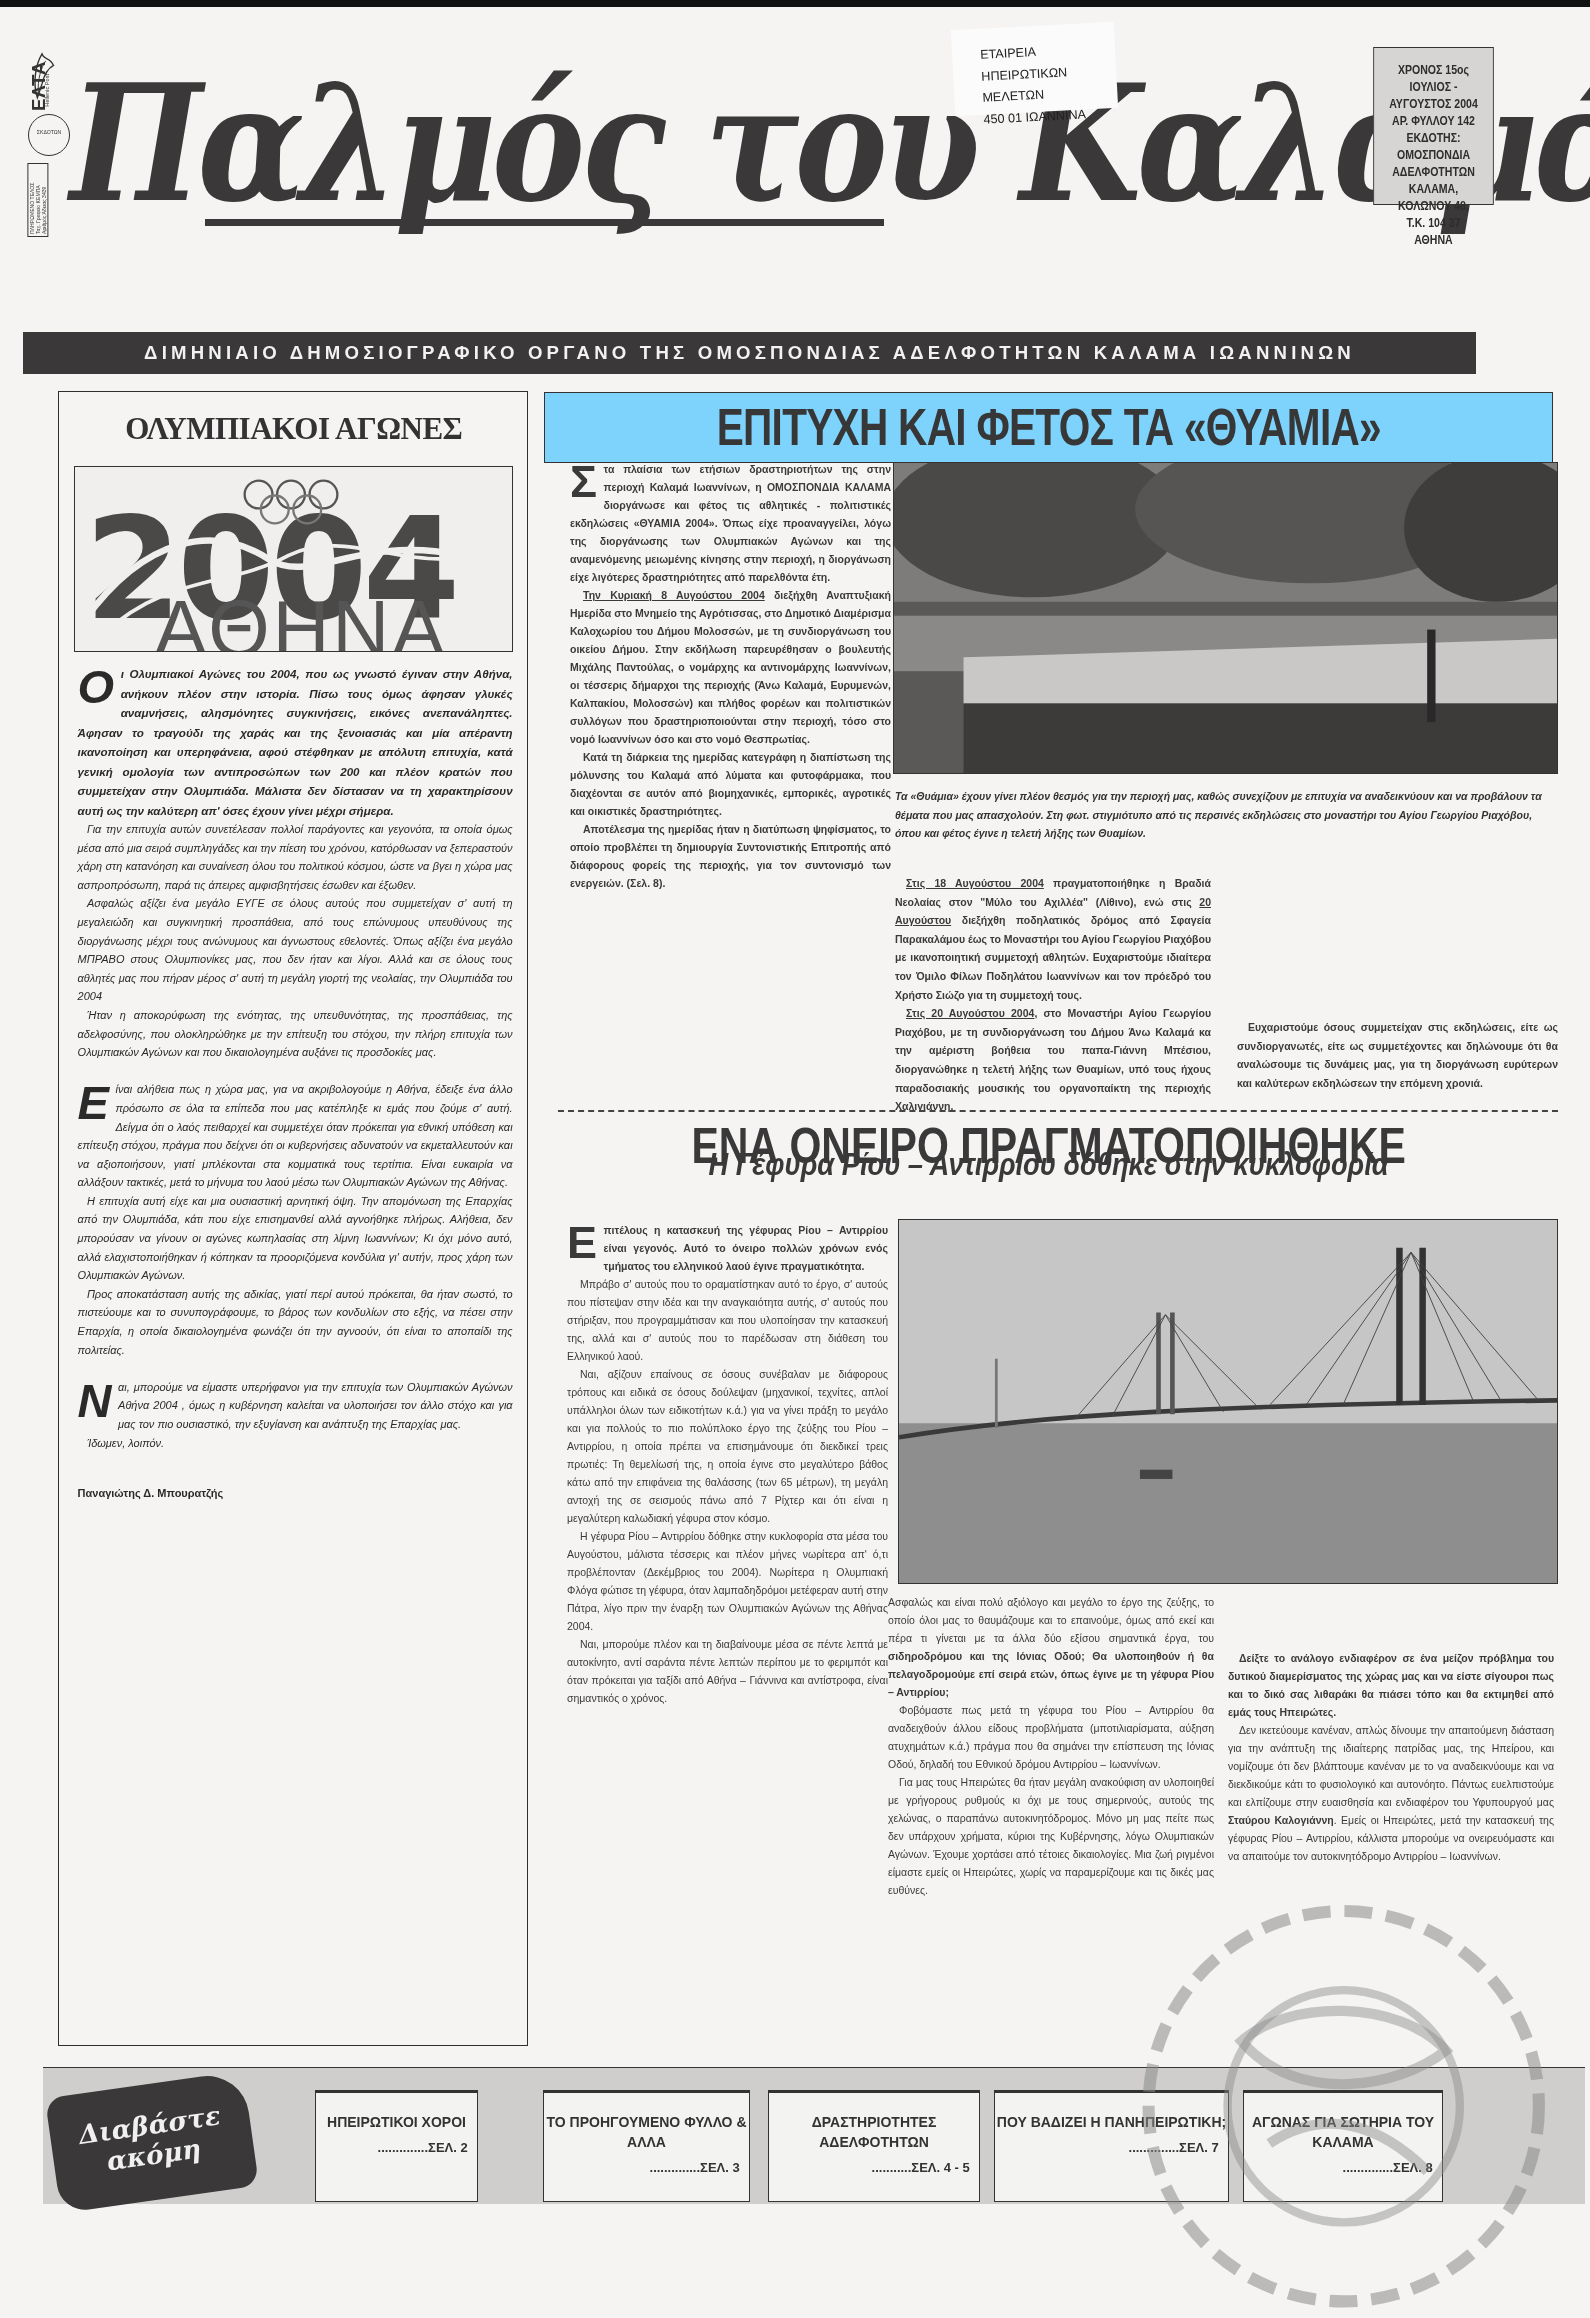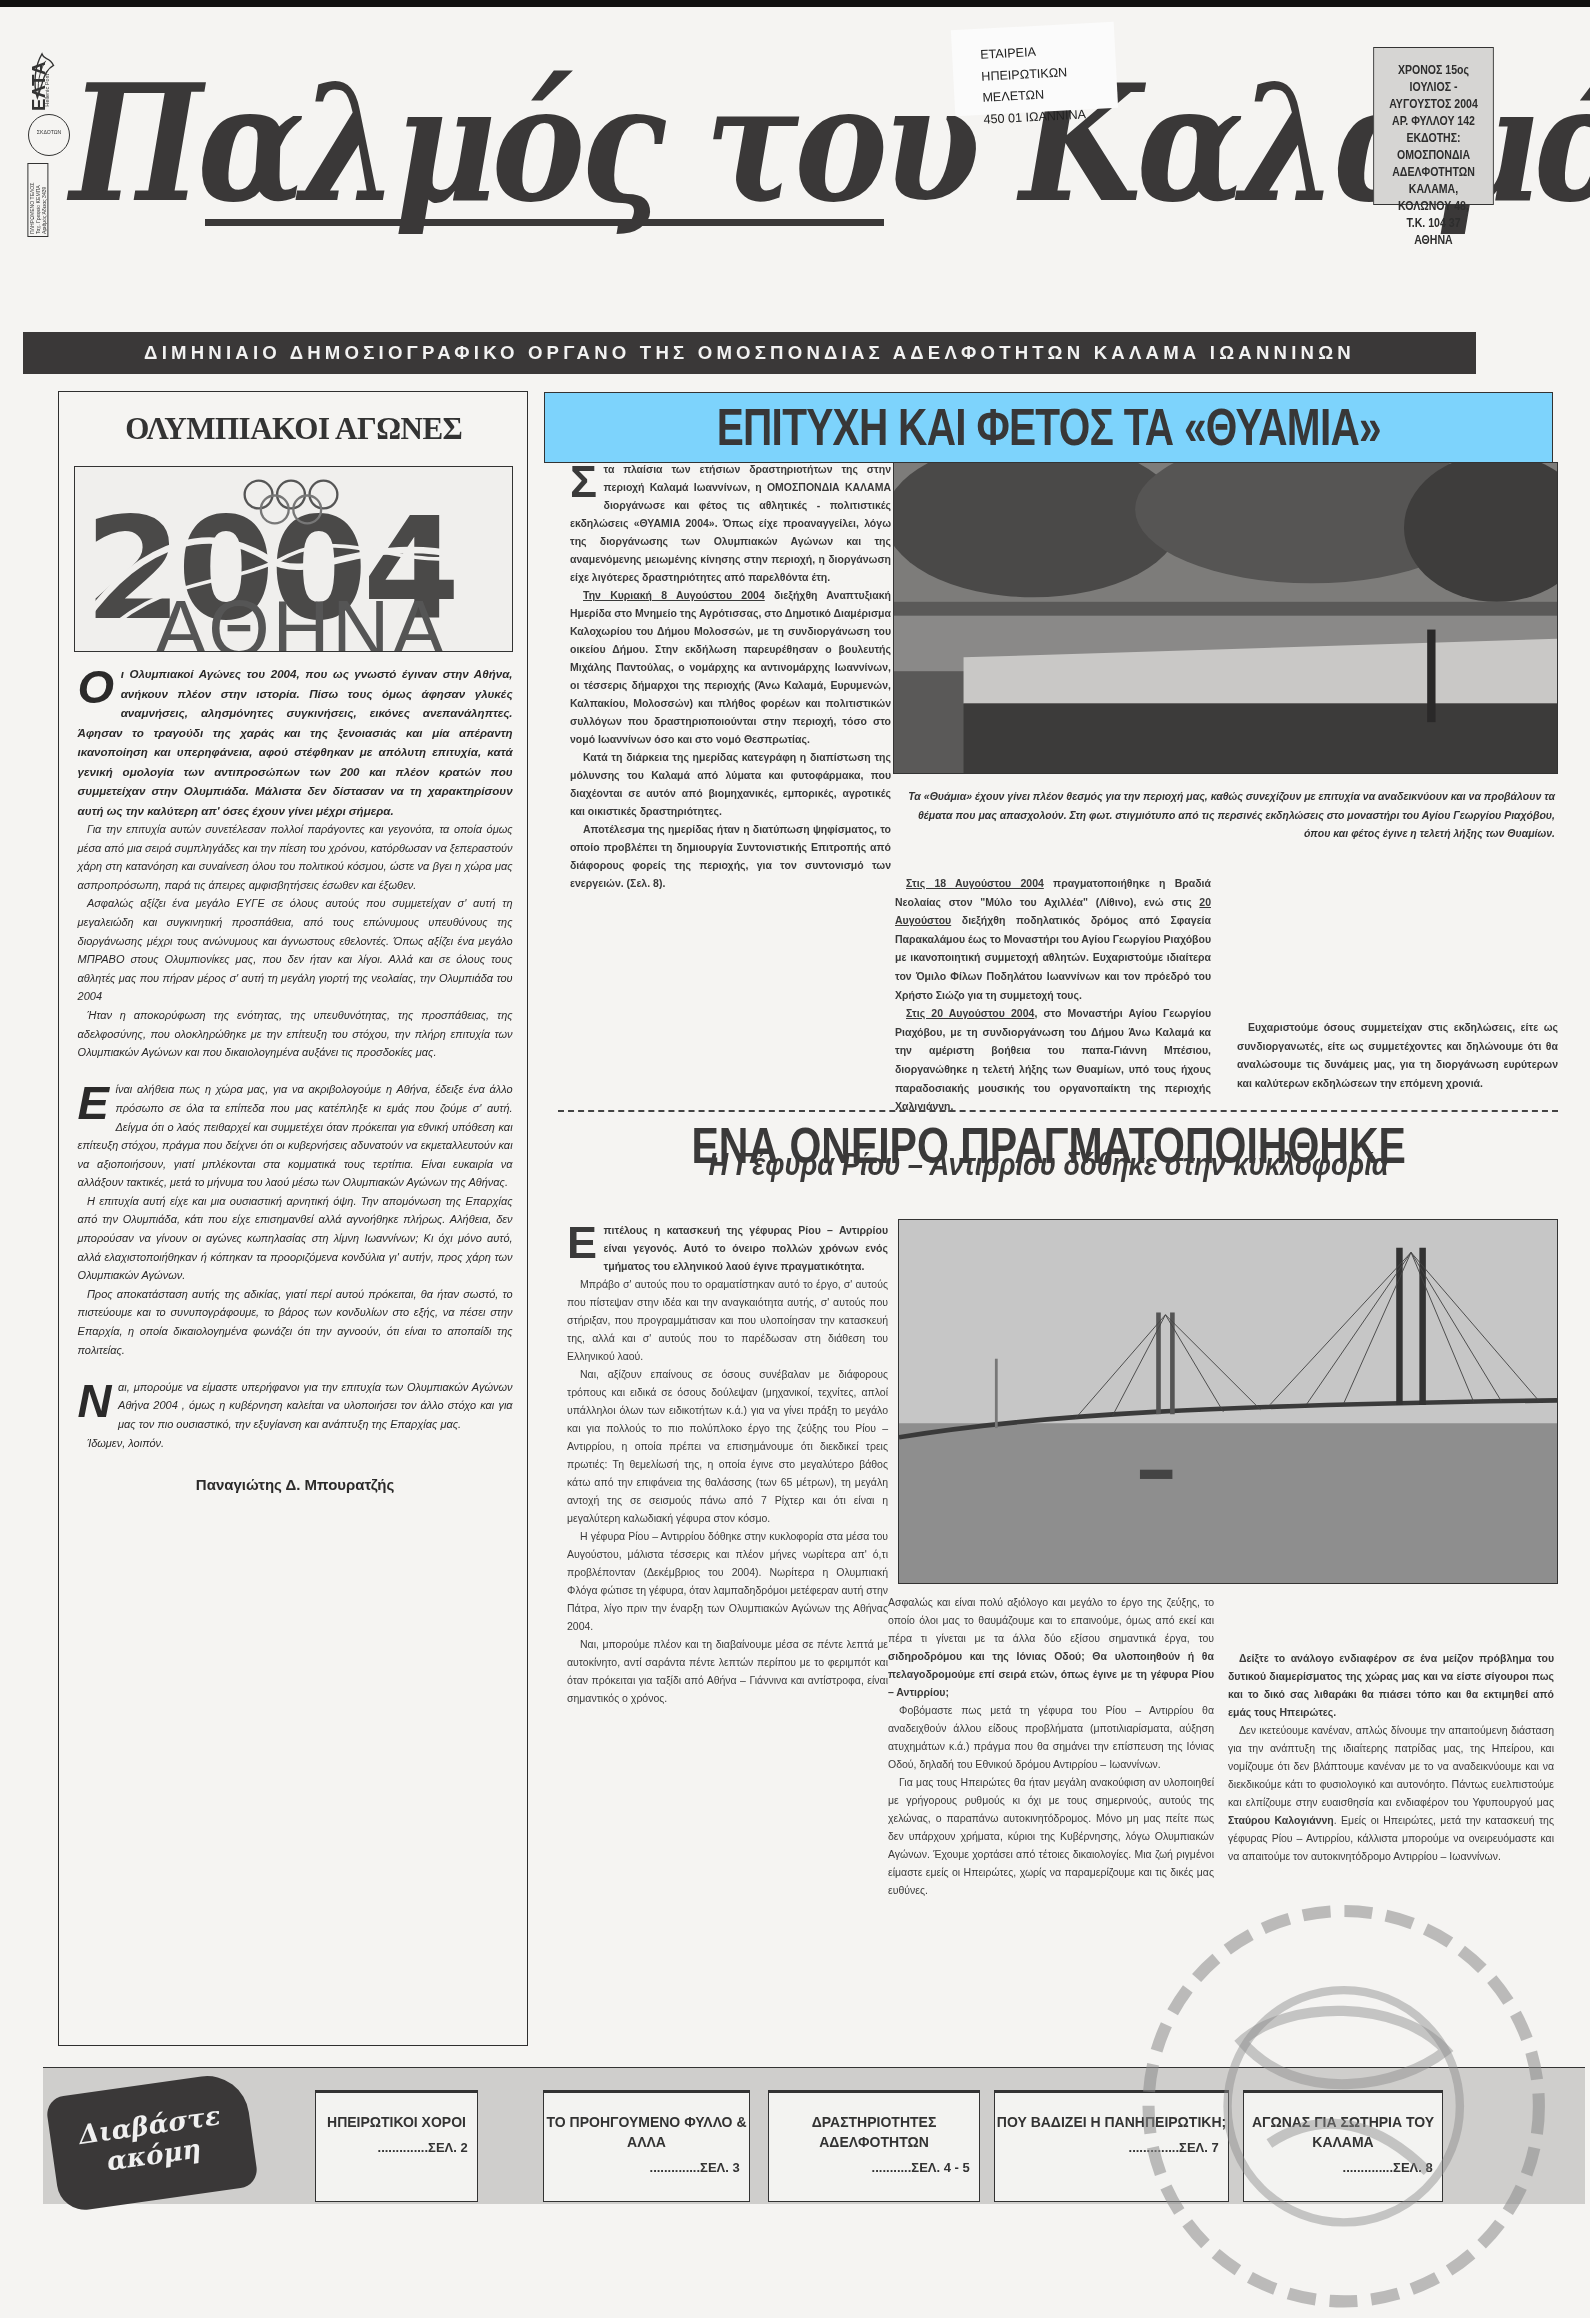--- a/index.html
+++ b/index.html
@@ -58,31 +58,31 @@
   .rings { position: absolute; left: 165px; top: 9.3px; width: 102px; height: 51px; }
   .ribbon { position: absolute; left: 0; top: 0; width: 439px; height: 186px; }
 
   .col-text { position: absolute; font-size: 11px; line-height: 18.6px; text-align: justify; }
   .italic { font-style: italic; }
   .bolditalic { font-style: italic; font-weight: bold; }
   .dropcap { float: left; font-weight: bold; font-style: italic; font-size: 47px; line-height: 40px; margin: 2.8px 6.5px 0 0; }
   .left-text p { text-indent: 9.3px; margin-bottom: 0; }
   .left-text p.ni { text-indent: 0; }
   .spacer { height: 18.6px; }
-  .signature { text-align: center; font-weight: bold; font-style: normal; font-size: 15px; margin-top: 24px; }
+  .signature { text-align: left; font-weight: bold; font-style: normal; font-size: 11px; margin-top: 32px; }
 
   
   .thy-head { position: absolute; left: 544px; top: 392px; width: 1009px; height: 71px; border: 1.9px solid #333; background: #7dd3fc; text-align: center; font-weight: bold; font-size: 52px; line-height: 69px; color: #383737; letter-spacing: -0.9px; transform-origin: center; }
   .thy-head span { display: inline-block; transform: scaleX(0.78); }
   .thy-body { position: absolute; left: 570px; top: 460px; width: 321px; font-weight: bold; font-size: 10.5px; line-height: 18px; color: #3a3a3a; text-align: justify; }
   .thy-body p { text-indent: 13px; }
   .thy-body p.ni { text-indent: 0; }
   .u { text-decoration: underline; }
   .thy-photo { position: absolute; left: 893px; top: 462px; width: 665px; height: 312px; background: #6b6a69; overflow: hidden; border: 0.9px solid #333; }
-  .thy-caption { position: absolute; left: 895px; top: 787px; width: 660px; font-weight: bold; font-style: italic; font-size: 10.5px; line-height: 18.6px; color: #333; text-align: right; }
+  .thy-caption { position: absolute; left: 895px; top: 787px; width: 660px; font-weight: bold; font-style: italic; font-size: 10.5px; line-height: 18.6px; color: #333; }
   .thy-col2 { position: absolute; left: 895px; top: 874px; width: 316px; font-weight: bold; font-size: 10.5px; line-height: 18.6px; color: #3a3a3a; text-align: justify; }
   .thy-col3 { position: absolute; left: 1237px; top: 874px; width: 321px; font-weight: bold; font-size: 10.5px; line-height: 18.6px; color: #3a3a3a; text-align: justify; }
   .thy-col2 p, .thy-col3 p { text-indent: 11px; }
   .dashed { position: absolute; left: 558px; top: 1110px; width: 1000px; border-top: 2.3px dashed #444; }
 
   
   .br-head { position: absolute; left: 544px; top: 1114px; width: 1009px; text-align: center; font-weight: bold; font-size: 50px; line-height: 65px; color: #3a3939; }
   .br-head span { display: inline-block; transform: scaleX(0.82); }
   .br-sub { position: absolute; left: 544px; top: 1144px; width: 1009px; text-align: center; font-weight: bold; font-style: italic; font-size: 31px; line-height: 42px; color: #3a3939; }
   .br-sub span { display: inline-block; transform: scaleX(0.88); }

